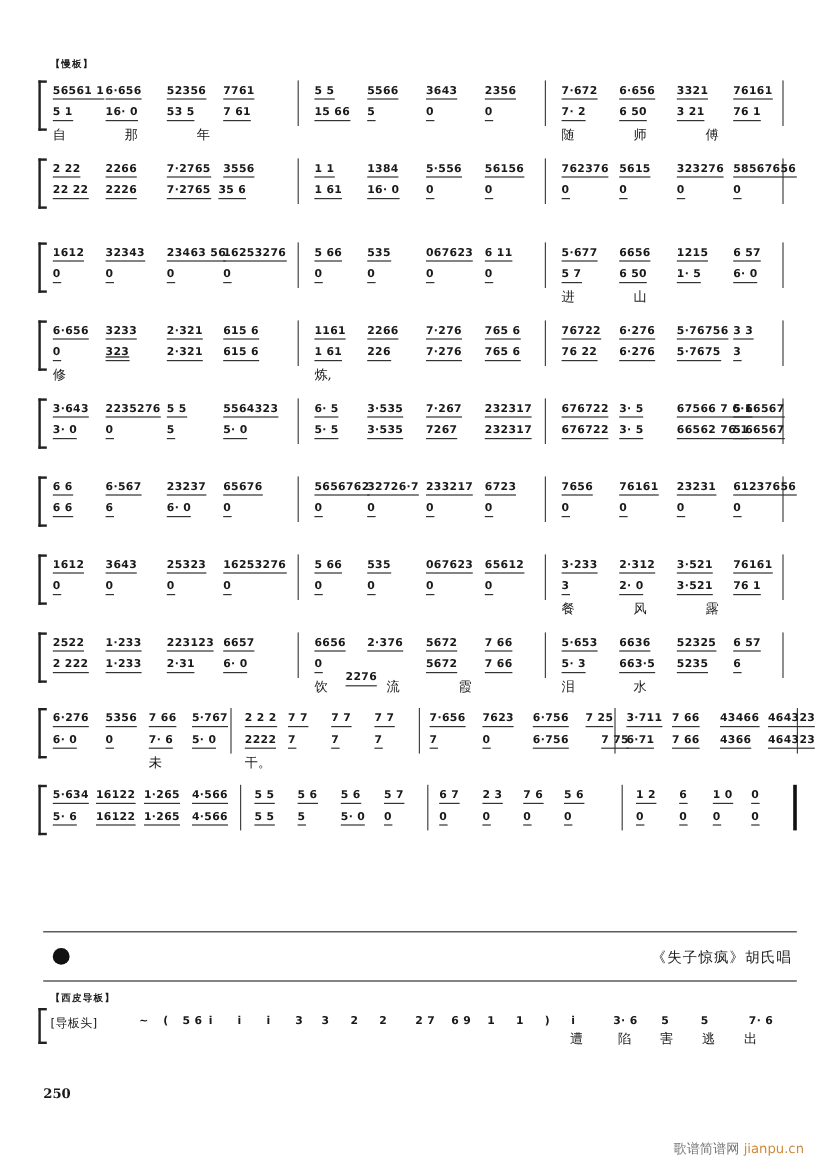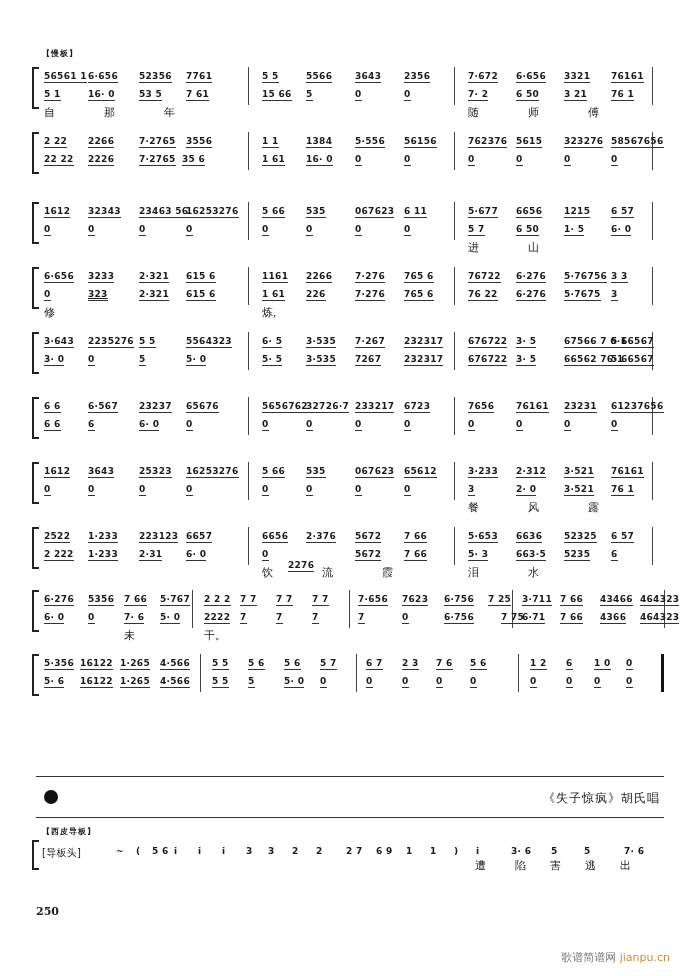--- a/index.html
+++ b/index.html
@@ -325,21 +325,21 @@
       <div class="cell ul" style="left:604px;top:24px;">464323</div>
       <div class="lyric" style="left:88px;top:40px;">未</div>
       <div class="lyric" style="left:168px;top:40px;">干。</div>
     </div>
     <div class="system" style="top: 652px; height: 40px;">
       <div class="bracket" style="top:2px;height:38px;"></div>
       <div class="bar" style="left:164px;top:2px;height:38px;"></div>
       <div class="bar" style="left:320px;top:2px;height:38px;"></div>
       <div class="bar" style="left:482px;top:2px;height:38px;"></div>
       <div class="endbar" style="left:625px;top:2px;height:38px;"></div>
-      <div class="cell ul" style="left:8px;top:6px;">5·356</div>
+      <div class="cell ul" style="left:8px;top:6px;">5·634</div>
       <div class="cell ul" style="left:44px;top:6px;">16122</div>
       <div class="cell ul" style="left:84px;top:6px;">1·265</div>
       <div class="cell ul" style="left:124px;top:6px;">4·566</div>
       <div class="cell ul" style="left:176px;top:6px;">5 5</div>
       <div class="cell ul" style="left:212px;top:6px;">5 6</div>
       <div class="cell ul" style="left:248px;top:6px;">5 6</div>
       <div class="cell ul" style="left:284px;top:6px;">5 7</div>
       <div class="cell ul" style="left:330px;top:6px;">6 7</div>
       <div class="cell ul" style="left:366px;top:6px;">2 3</div>
       <div class="cell ul" style="left:400px;top:6px;">7 6</div>

